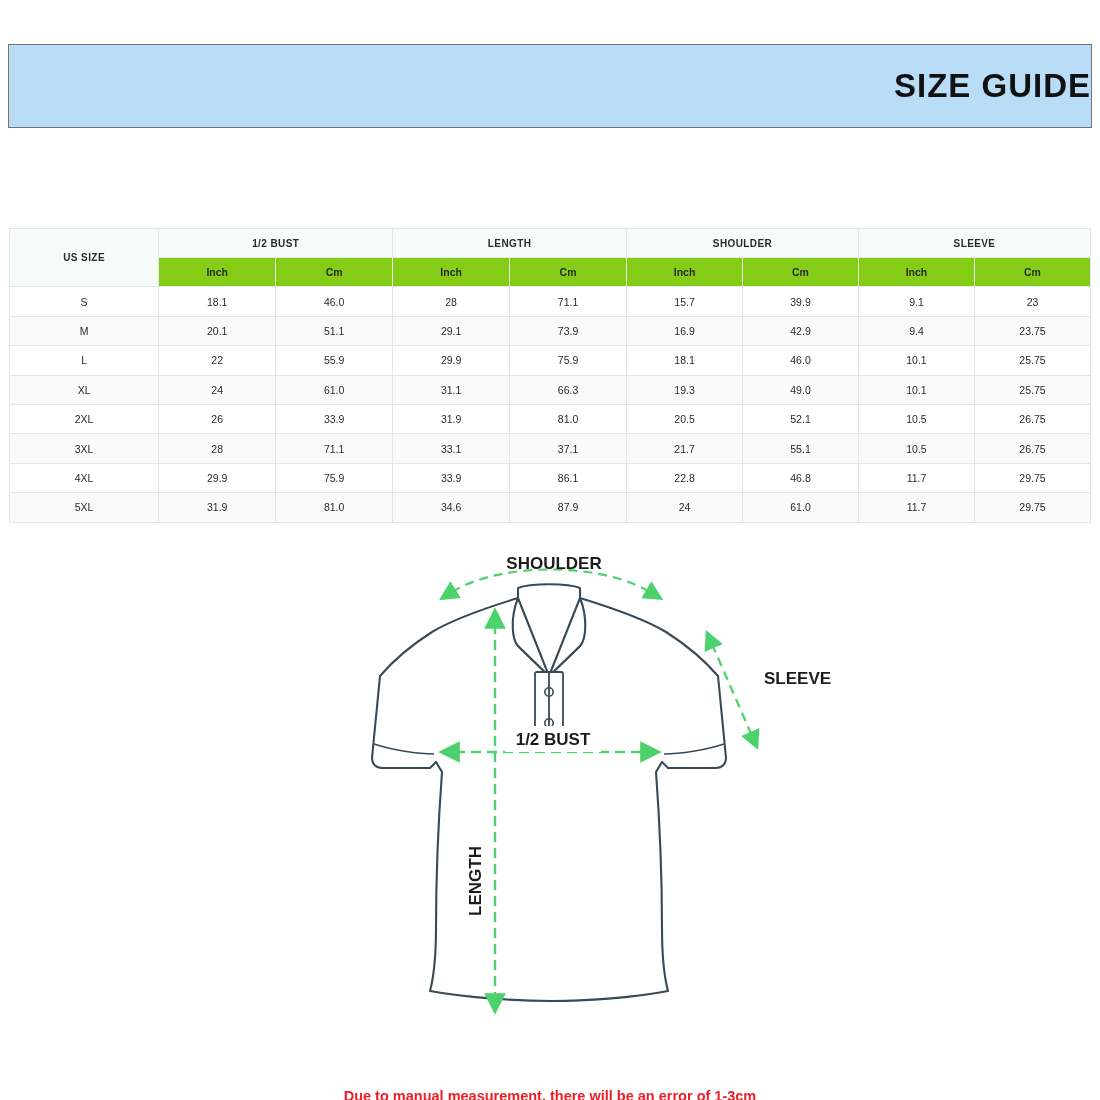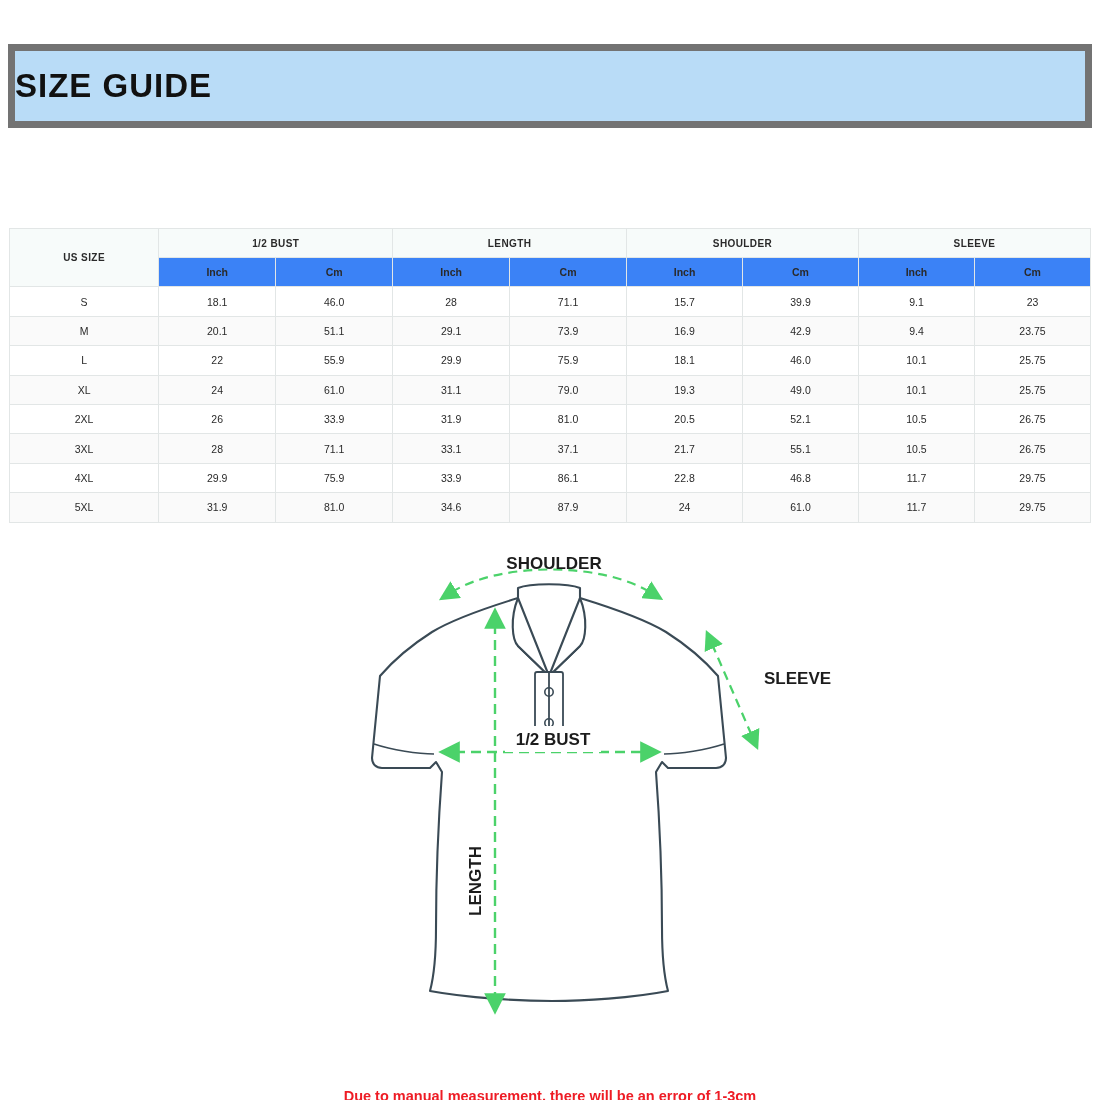--- a/index.html
+++ b/index.html
@@ -20,24 +20,24 @@
   }
 
   
   .banner {
     position: absolute;
     left: 8px;
     top: 44px;
     width: 1084px;
     height: 84px;
     background: #b9dcf7;
-    border: 7px solid #737373;
+    border: 1px solid #737373;
     display: flex;
     align-items: center;
-    justify-content: flex-start;
+    justify-content: flex-end;
   }
   .banner-title {
     font-size: 33px;
     font-weight: bold;
     letter-spacing: 1px;
     color: #111111;
   }
 
   
   .table-wrap {
@@ -62,21 +62,21 @@
     white-space: nowrap;
   }
   table.size-table thead tr.group-row th {
     background: #f7fbfa;
     font-weight: bold;
     font-size: 10px;
     letter-spacing: 0.4px;
     height: 29px;
   }
   table.size-table thead tr.unit-row th {
-    background: #3b82f6;
+    background: #84cc16;
     font-weight: bold;
     font-size: 10.5px;
   }
   table.size-table tbody tr.odd td { background: #ffffff; }
   table.size-table tbody tr.even td { background: #fafafa; }
   table.size-table tbody td.sizecell { font-size: 10.5px; }
 
   
   .illustration {
     position: absolute;
@@ -171,21 +171,21 @@
           <td>18.1</td>
           <td>46.0</td>
           <td>10.1</td>
           <td>25.75</td>
         </tr>
         <tr class="even">
           <td class="sizecell">XL</td>
           <td>24</td>
           <td>61.0</td>
           <td>31.1</td>
-          <td>79.0</td>
+          <td>66.3</td>
           <td>19.3</td>
           <td>49.0</td>
           <td>10.1</td>
           <td>25.75</td>
         </tr>
         <tr class="odd">
           <td class="sizecell">2XL</td>
           <td>26</td>
           <td>33.9</td>
           <td>31.9</td>

